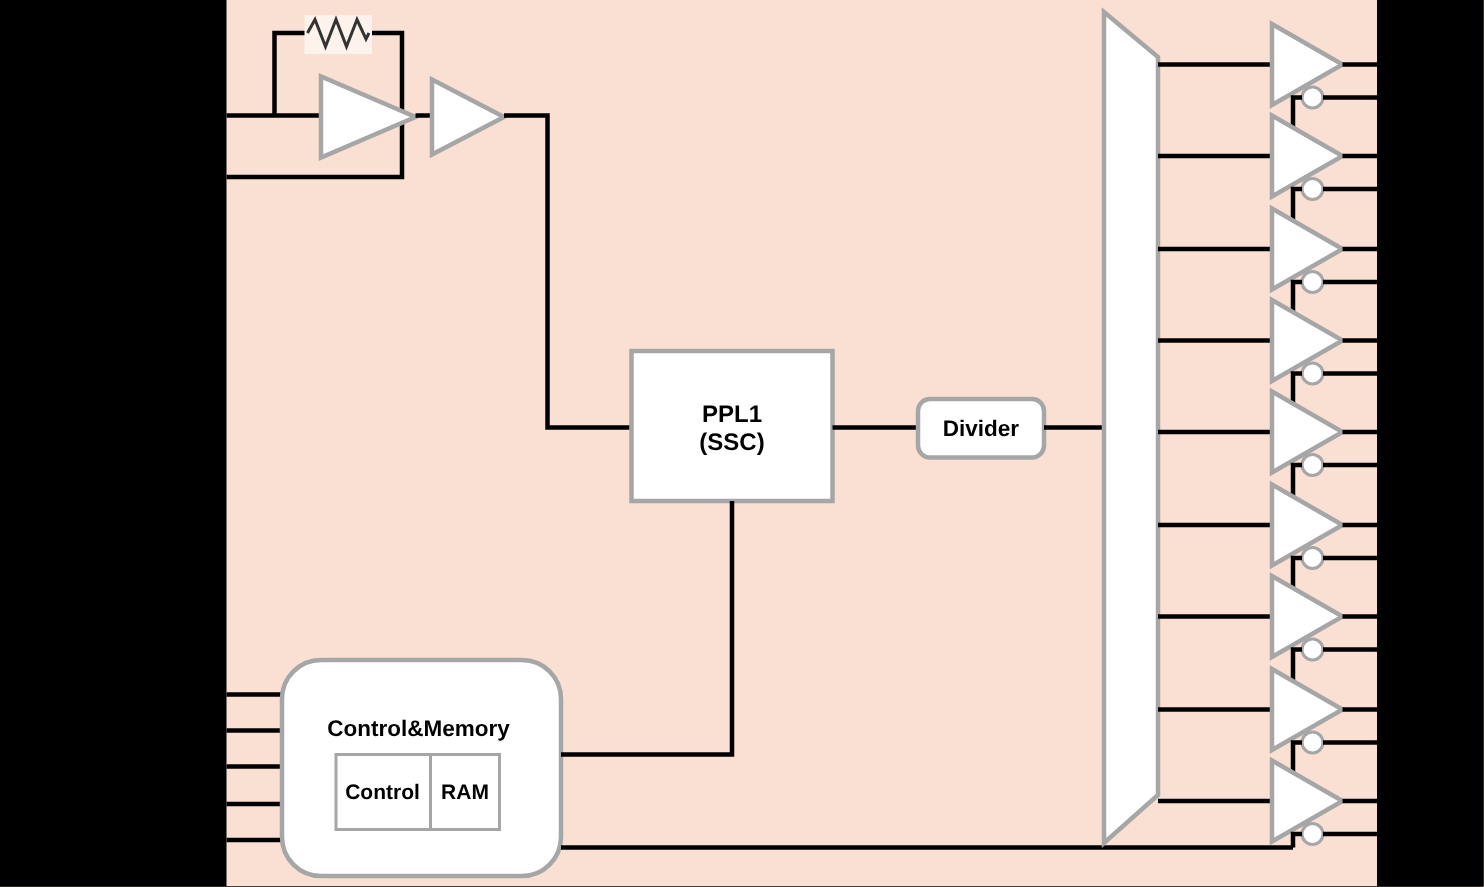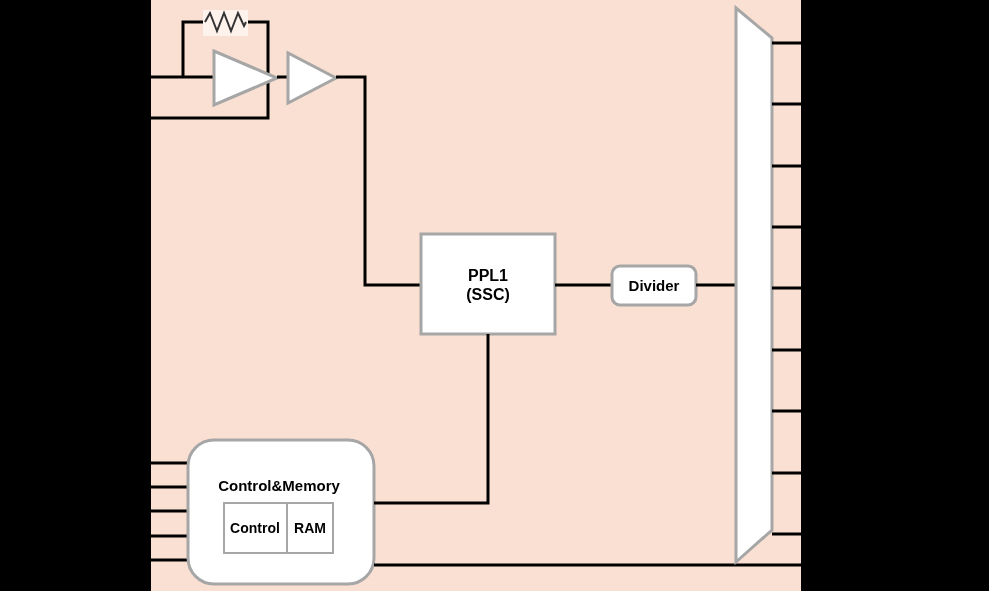--- a/index.html
+++ b/index.html
@@ -3,21 +3,21 @@
 <meta charset="utf-8">
 <title>Clock Generator Block Diagram</title>
 <style>
   html, body {
     margin: 0;
     padding: 0;
     background: #000000;
   }
   #canvas {
     position: relative;
-    width: 801px;
+    width: 989px;
     height: 591px;
     background: #000000;
     overflow: hidden;
     font-family: "Liberation Sans", sans-serif;
   }
   #diagram-svg {
     position: absolute;
     left: 0;
     top: 0;
     width: 989px;

